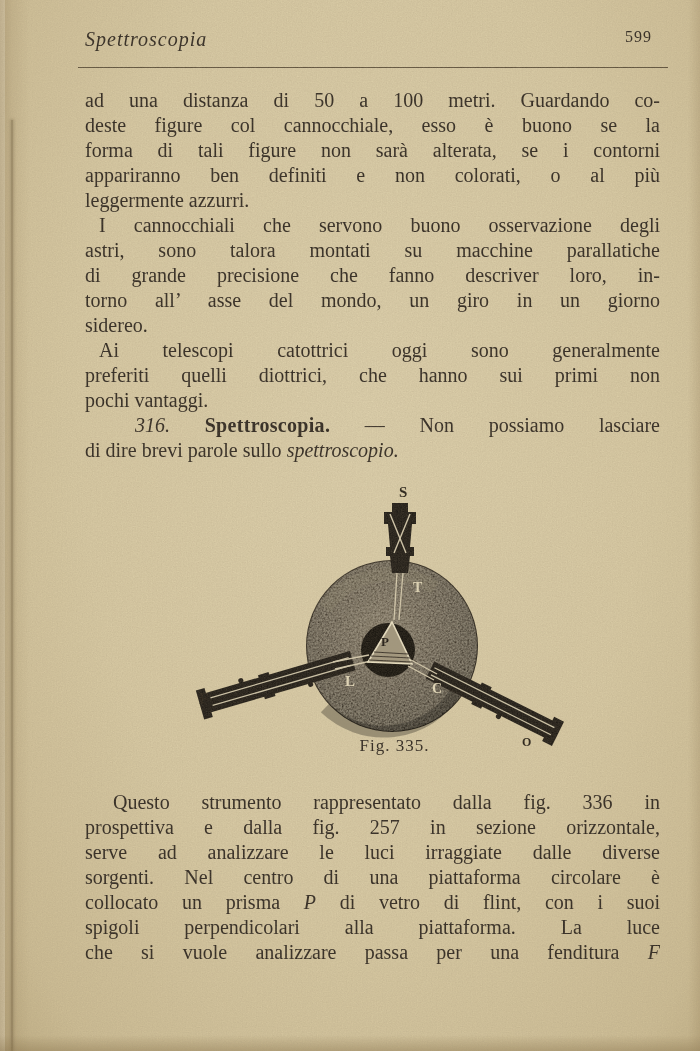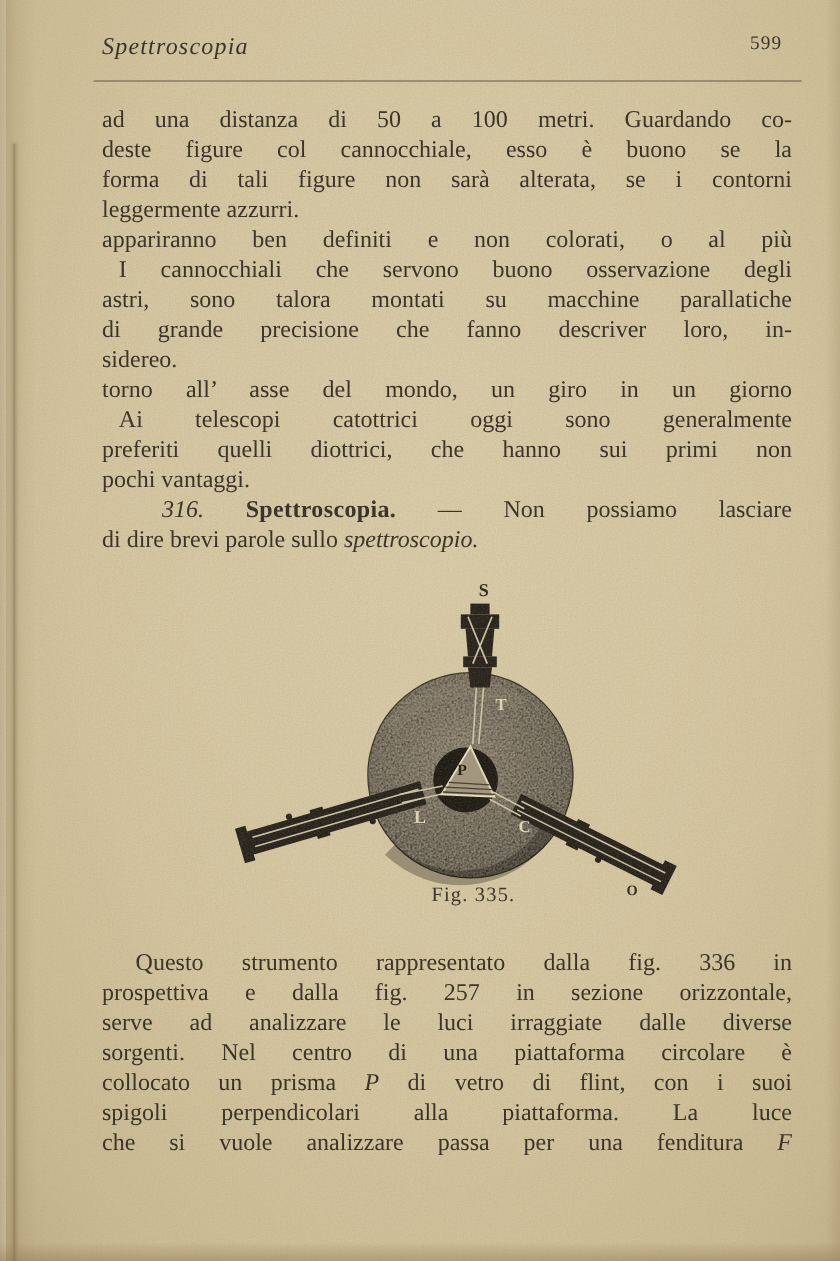--- a/index.html
+++ b/index.html
@@ -50,29 +50,29 @@
 
   <div class="running-title">Spettroscopia</div>
   <div class="page-num">599</div>
   <div class="head-rule"></div>
 
   <div id="text-column">
       <div class="paragraph">
         <div class="line"><span class="seg-n">ad una distanza di 50 a 100 metri. Guardando co-</span></div>
         <div class="line"><span class="seg-n">deste figure col cannocchiale, esso è buono se la</span></div>
         <div class="line"><span class="seg-n">forma di tali figure non sarà alterata, se i contorni</span></div>
+        <div class="line"><span class="seg-n">appariranno ben definiti e non colorati, o al più</span></div>
         <div class="line last"><span class="seg-n">leggermente azzurri.</span></div>
-        <div class="line"><span class="seg-n">appariranno ben definiti e non colorati, o al più</span></div>
       </div>
       <div class="paragraph">
         <div class="line" style="padding-left: 14px;"><span class="seg-n">I cannocchiali che servono buono osservazione degli</span></div>
         <div class="line"><span class="seg-n">astri, sono talora montati su macchine parallatiche</span></div>
         <div class="line"><span class="seg-n">di grande precisione che fanno descriver loro, in-</span></div>
+        <div class="line"><span class="seg-n">torno all’ asse del mondo, un giro in un giorno</span></div>
         <div class="line last"><span class="seg-n">sidereo.</span></div>
-        <div class="line"><span class="seg-n">torno all’ asse del mondo, un giro in un giorno</span></div>
       </div>
       <div class="paragraph">
         <div class="line" style="padding-left: 14px;"><span class="seg-n">Ai telescopi catottrici oggi sono generalmente</span></div>
         <div class="line"><span class="seg-n">preferiti quelli diottrici, che hanno sui primi non</span></div>
         <div class="line last"><span class="seg-n">pochi vantaggi.</span></div>
       </div>
       <div class="paragraph">
         <div class="line" style="padding-left: 50px;"><span class="seg-i">316.</span><span class="seg-n"> </span><span class="seg-b">Spettroscopia.</span><span class="seg-n"> — Non possiamo lasciare</span></div>
         <div class="line last"><span class="seg-n">di dire brevi parole sullo </span><span class="seg-i">spettroscopio.</span></div>
       </div>

